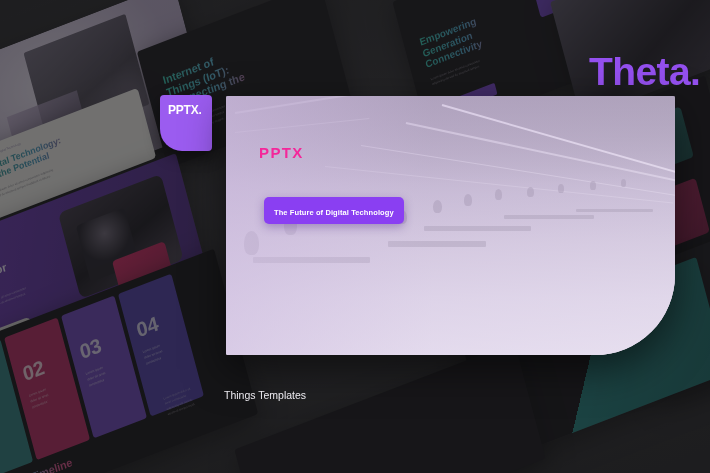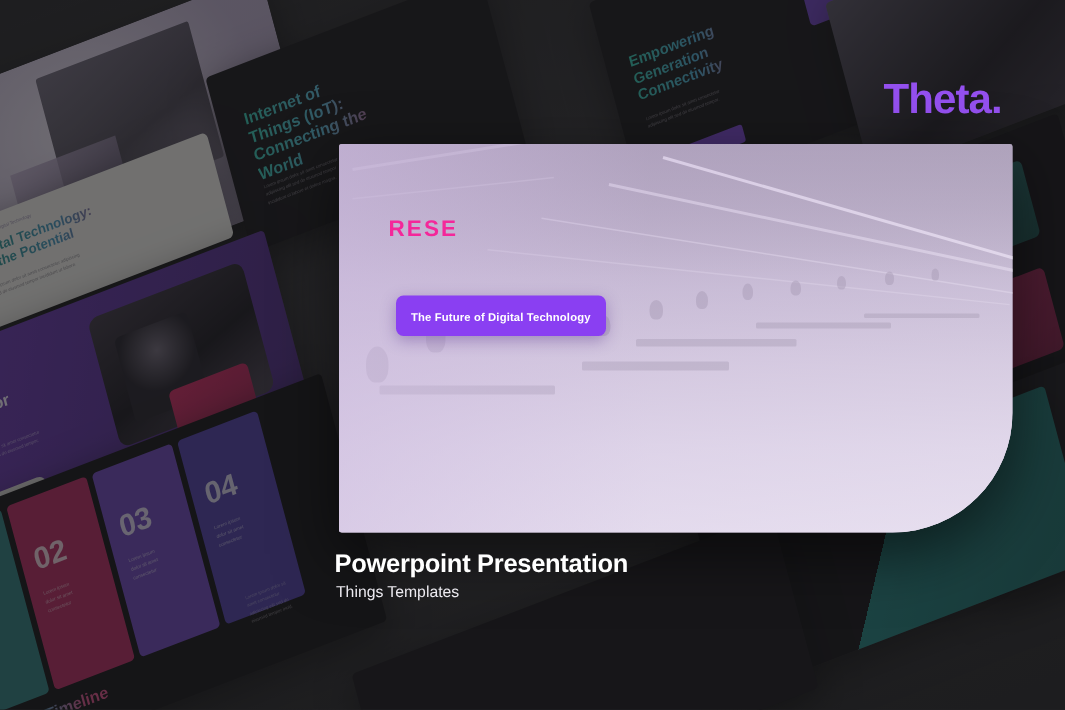--- a/index.html
+++ b/index.html
@@ -106,21 +106,21 @@
   #sl-teal{left:470px;top:300px;width:250px;height:120px;border-radius:3px;
     transform:rotate(-21deg) skewX(-6deg);
     background:linear-gradient(120deg,#0f0e12 0%,#0f0e12 48%,#1d7f7c 48%,#156662 100%);}
   #sl-bm{left:240px;top:394px;width:300px;height:120px;border-radius:3px;
     transform:rotate(-21deg) skewX(-6deg);background:#121115;}
 
   
   .bg-veil{position:absolute;inset:0;background:rgba(26,26,29,.60);}
 
   
-  #theta-mark{position:absolute;left:589px;top:52px;font-size:28px;font-weight:700;
+  #theta-mark{position:absolute;left:589px;top:52px;font-size:39px;font-weight:700;
     color:#9450ef;letter-spacing:-.6px;line-height:1;}
 
   
   #pptx-badge{position:absolute;left:160px;top:95px;width:52px;height:56px;
     background:#9b5cf0;border-radius:4px 4px 4px 22px;
     box-shadow:0 5px 16px rgba(0,0,0,.45);}
   #pptx-badge span{position:absolute;left:8px;top:8px;font-size:12px;font-weight:700;color:#fff;letter-spacing:-.2px;}
 
   
   #hero{position:absolute;left:226px;top:96px;width:449px;height:259px;
@@ -264,20 +264,23 @@
     <div class="rtile2"></div>
   </div>
   <div class="slide" id="sl-r2"></div>
   <div class="slide" id="sl-teal"></div>
   <div class="slide" id="sl-bm"></div>
 
   <div class="bg-veil"></div>
 
   <div id="theta-mark">Theta.</div>
 
+  <div id="pptx-badge">
+    <span>PPTX.</span>
+  </div>
 
   <div id="hero">
     <div class="photo">
       <div class="ceil"></div>
       <div class="beam b1"></div>
       <div class="beam b2"></div>
       <div class="beam b3"></div>
       <div class="beam b4"></div>
       <div class="beam b5"></div>
       <div class="beam b6"></div>
@@ -293,24 +296,23 @@
       <div class="pp" style="left:74%;top:34%;width:6px;height:9px;"></div>
       <div class="pp" style="left:81%;top:33%;width:6px;height:9px;"></div>
       <div class="pp" style="left:88%;top:32%;width:5px;height:8px;"></div>
       <div class="pp" style="left:38%;top:44%;width:10px;height:14px;"></div>
       <div class="pp" style="left:13%;top:46%;width:13px;height:20px;"></div>
       <div class="pp" style="left:4%;top:52%;width:15px;height:24px;"></div>
       <div class="leftfade"></div>
     </div>
     <div class="wash"></div>
 
-    <div id="hero-theta">RESE</div>
+    <div id="hero-theta">PPTX</div>
 
     <div id="hero-badge">
       <span>The Future of Digital Technology</span>
     </div>
 
   </div>
 
-  <div id="cap-title">Powerpoint Presentation</div>
   <div id="cap-sub">Things Templates</div>
 
 </div>
 
 </body></html>

